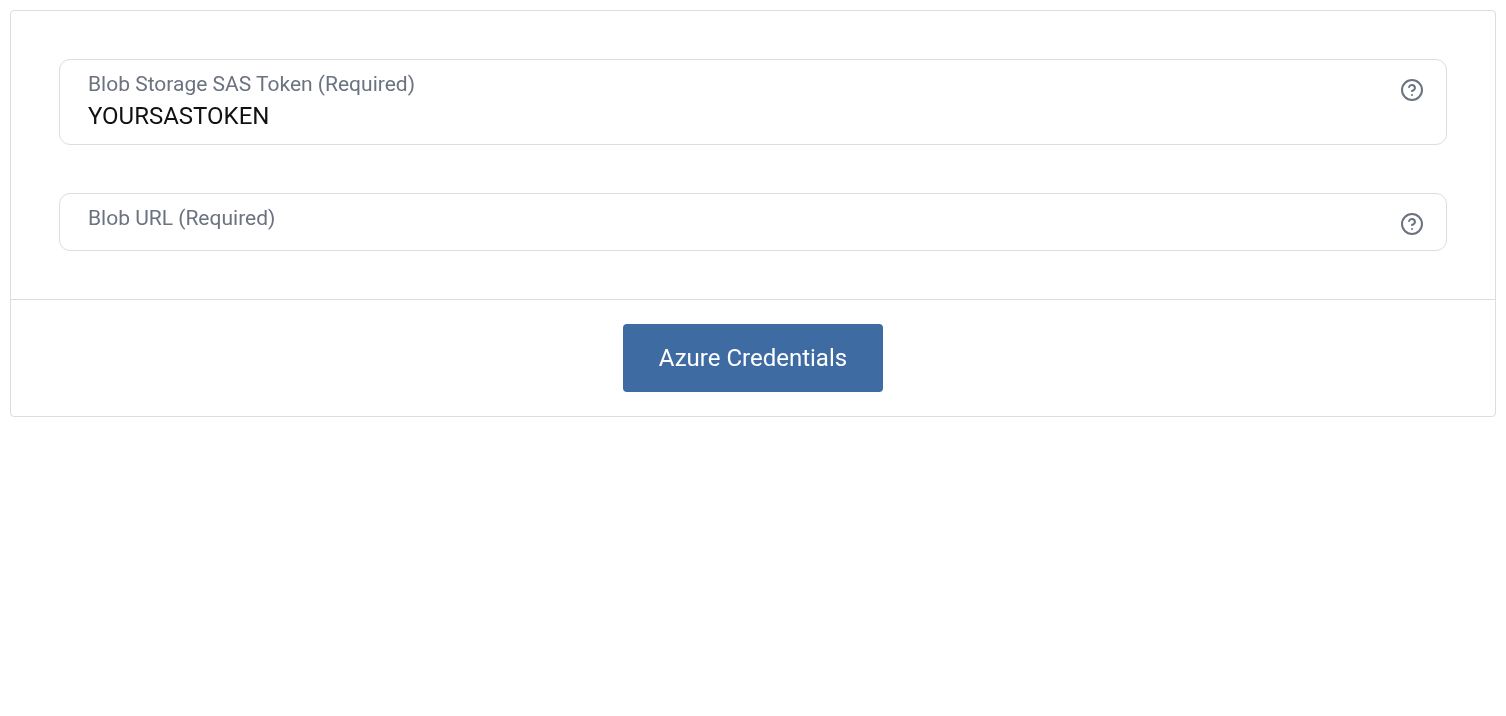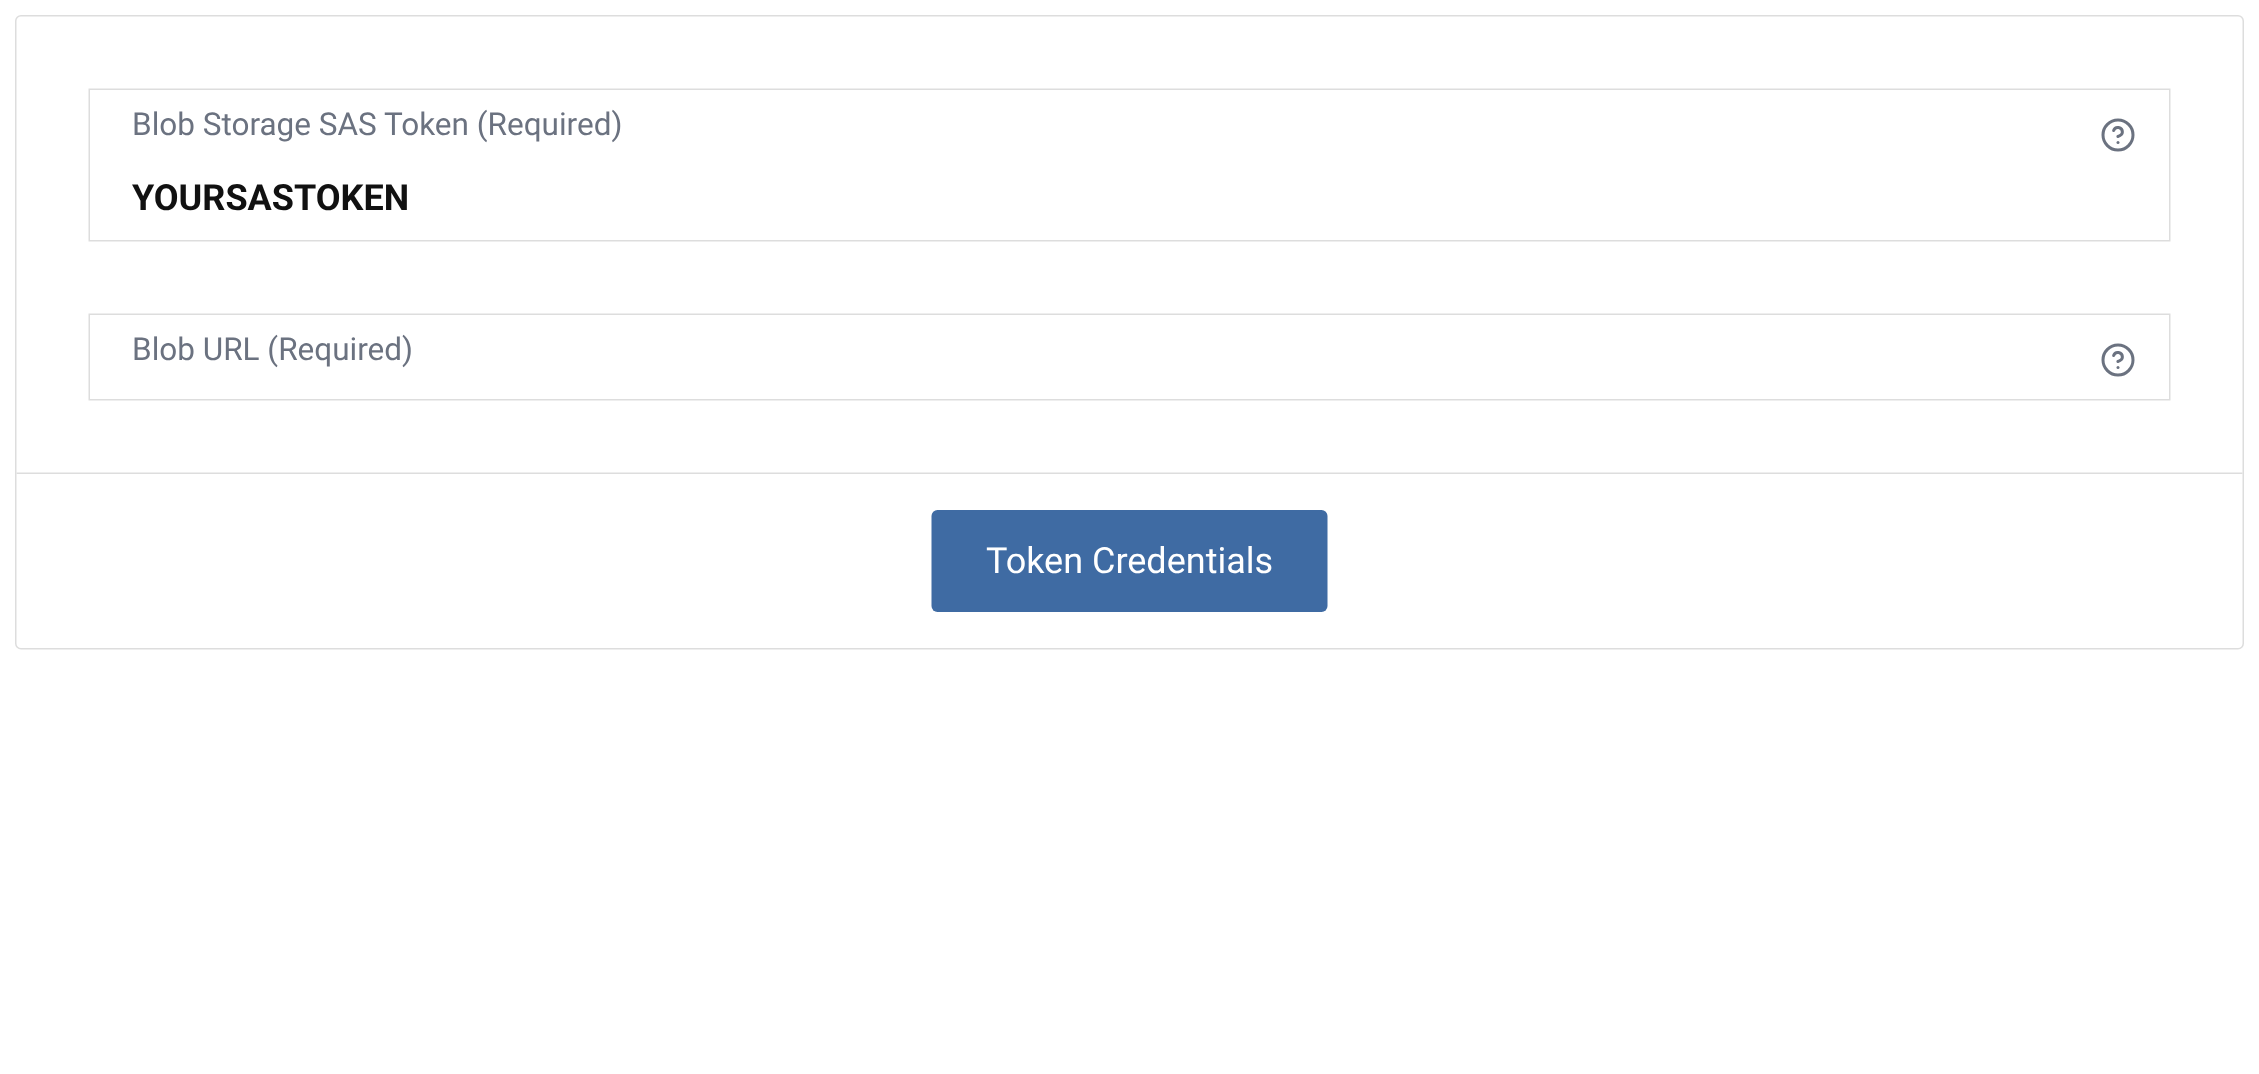--- a/index.html
+++ b/index.html
@@ -38,45 +38,44 @@
       color: #6b7280;
       font-weight: 400;
     }
     .form-body {
       padding: 48px 48px 48px 48px;
       border-bottom: 1px solid #ddd;
     }
     .input-group {
       position: relative;
       border: 1px solid #ddd;
-      border-radius: 0;
+      border-radius: 11px;
       padding: 12px 60px 14px 28px;
       margin-bottom: 48px;
       background: #fff;
     }
     .input-group:last-child {
       margin-bottom: 0;
     }
     .input-label {
       display: block;
       font-size: 21px;
       color: #6b7280;
       margin-bottom: 6px;
       font-weight: 400;
     }
     .input-field {
       width: 100%;
       border: none;
       outline: none;
       font-size: 24px;
       color: #111;
-      font-weight: 700;
+      font-weight: 400;
       font-family: inherit;
       background: transparent;
-      margin-top: 16px;
     }
     .help-icon {
       position: absolute;
       right: 22px;
       top: 18px;
       width: 24px;
       height: 24px;
       color: #6b7280;
       cursor: pointer;
     }
@@ -120,15 +119,15 @@
         <svg viewBox="0 0 24 24" fill="none" stroke="currentColor" stroke-width="2" stroke-linecap="round" stroke-linejoin="round">
           <circle cx="12" cy="12" r="10"></circle>
           <path d="M9.09 9a3 3 0 0 1 5.83 1c0 2-3 3-3 3"></path>
           <line x1="12" y1="17" x2="12.01" y2="17"></line>
         </svg>
       </span>
     </div>
   </div>
 
   <div class="card-footer">
-    <button class="verify-button">Token Credentials</button>
+    <button class="verify-button">Azure Credentials</button>
   </div>
 </div>
 
 </body></html>

